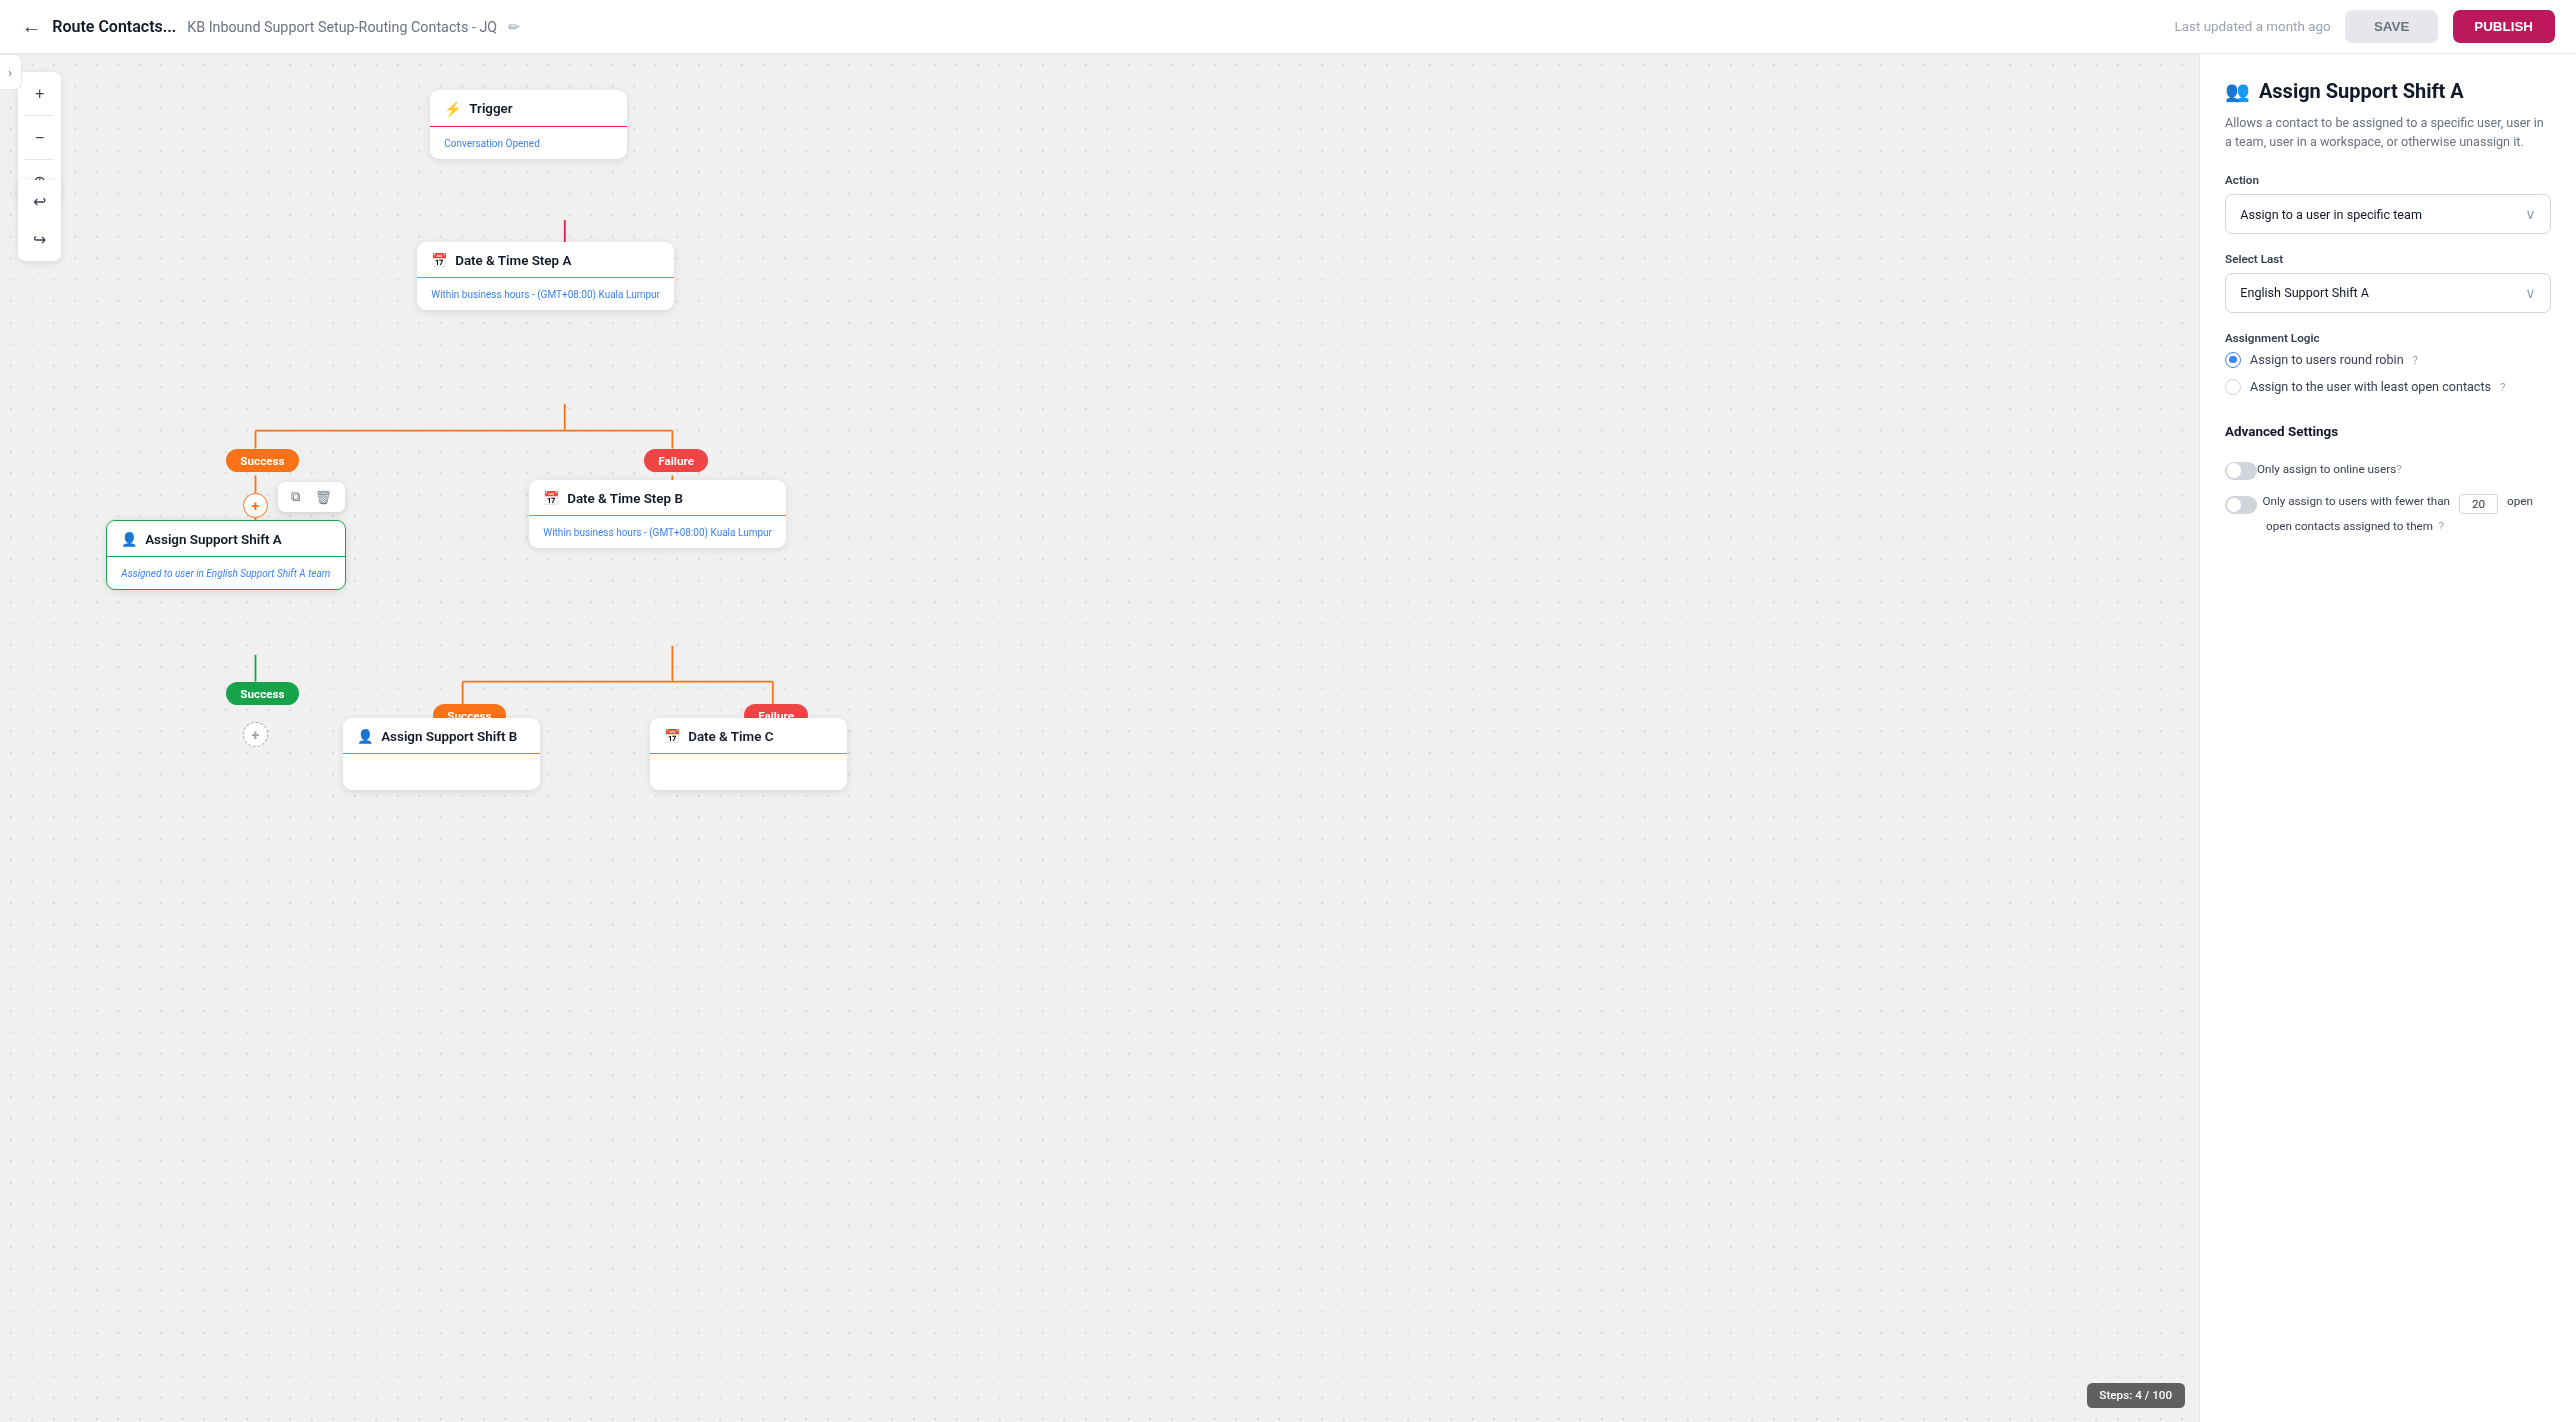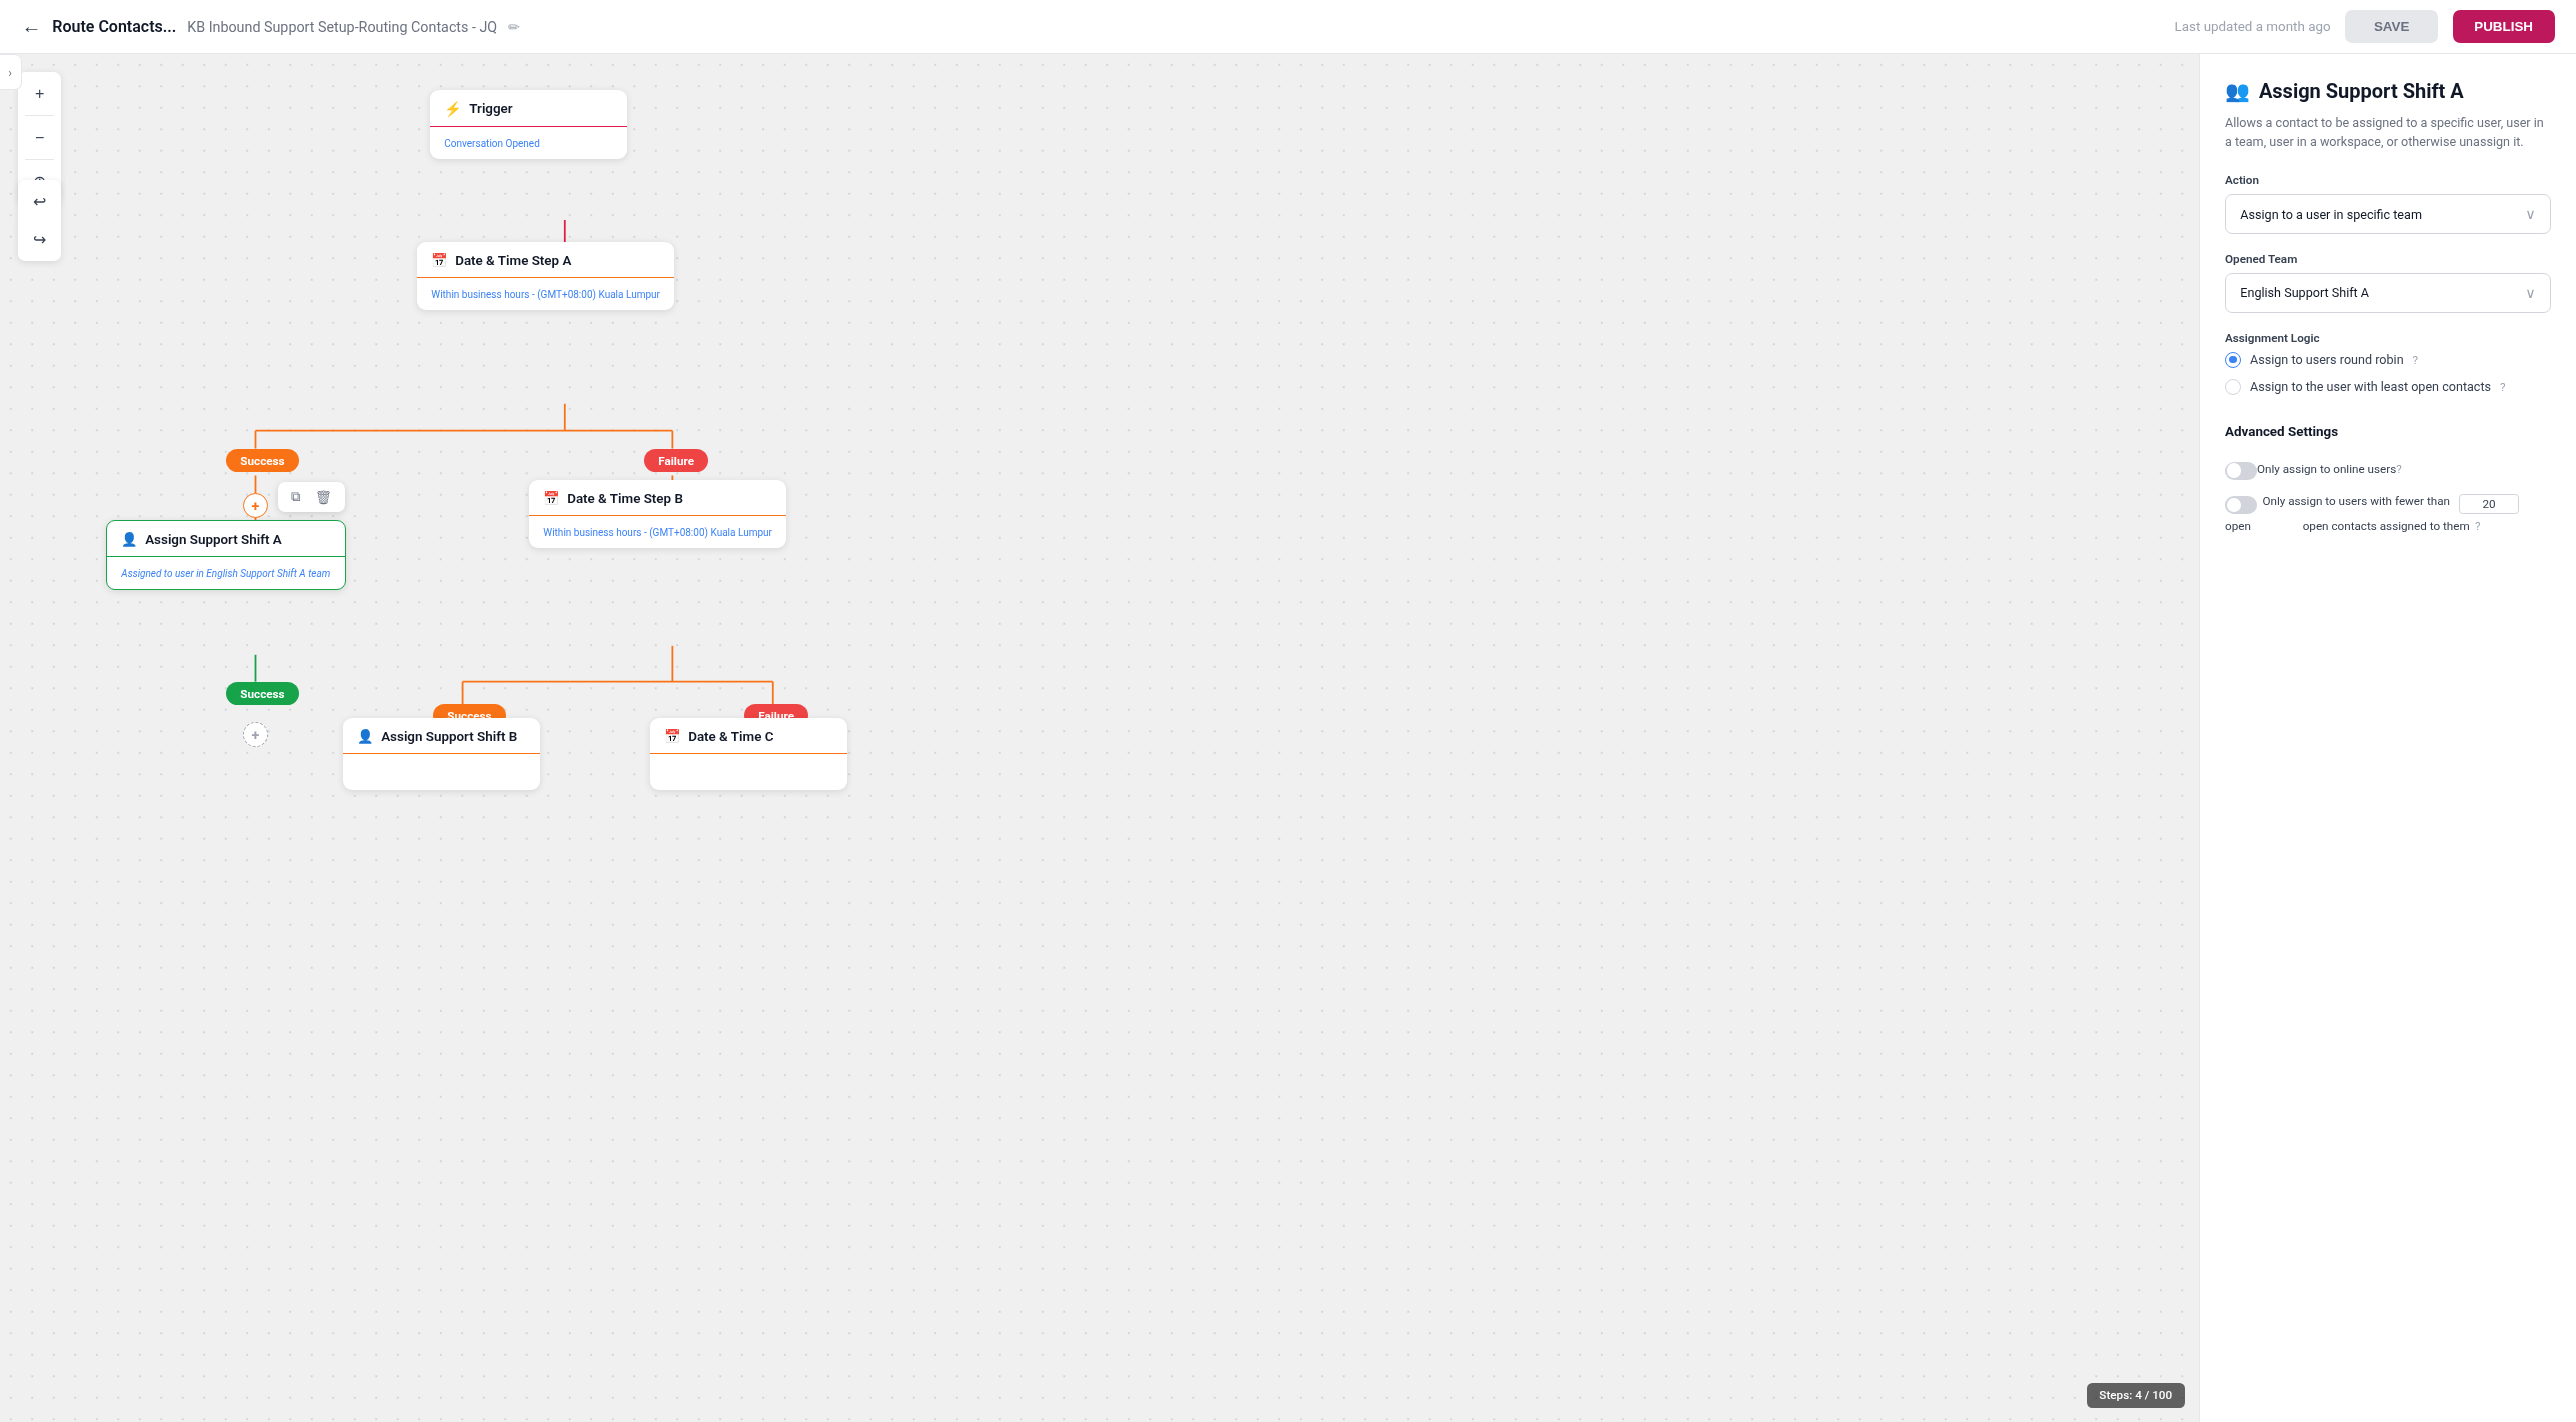--- a/index.html
+++ b/index.html
@@ -179,21 +179,21 @@
     .toggle {
       width: 32px; height: 18px; border-radius: 9px; background: #d1d5db;
       position: relative; cursor: pointer; flex-shrink: 0;
     }
     .toggle::after {
       content: ''; position: absolute; top: 1.8px; left: 1.8px;
       width: 14.3px; height: 14.3px; border-radius: 50%; background: #fff;
       transition: left 0.2s;
     }
     .number-input {
-      display: inline-block; width: 60px; border: 0.9px solid #d1d5db;
+      display: inline-block; width: 39px; border: 0.9px solid #d1d5db;
       border-radius: 3.6px; padding: 1.8px 5.4px; font-size: 11.7px; text-align: center;
       margin: 0 3.6px;
     }
 
     
     .collapse-btn {
       position: absolute; top: 72px; left: 0;
       background: #fff; border: 0.9px solid #e5e7eb; border-left: none;
       border-radius: 0 7.2px 7.2px 0; width: 21.5px; height: 36px;
       display: flex; align-items: center; justify-content: center;
@@ -357,21 +357,21 @@
 
     <div class="panel-section">
       <div class="panel-label">Action</div>
       <div class="panel-select">
         <span>Assign to a user in specific team</span>
         <span class="chevron">∨</span>
       </div>
     </div>
 
     <div class="panel-section">
-      <div class="panel-label">Opened Team</div>
+      <div class="panel-label">Select Last</div>
       <div class="panel-select">
         <span>English Support Shift A</span>
         <span class="chevron">∨</span>
       </div>
     </div>
 
     <div class="panel-section assignment-logic">
       <div class="panel-label">Assignment Logic</div>
       <div class="radio-option">
         <div class="radio-btn selected"></div>

